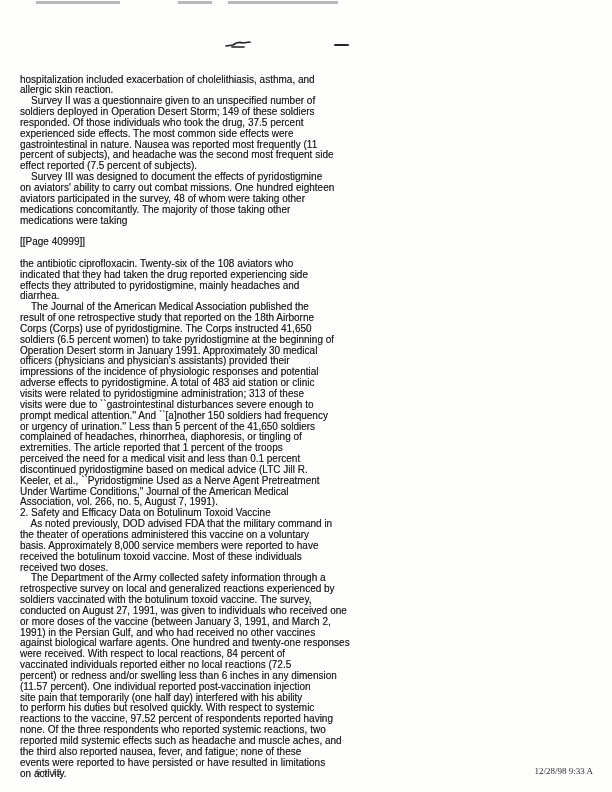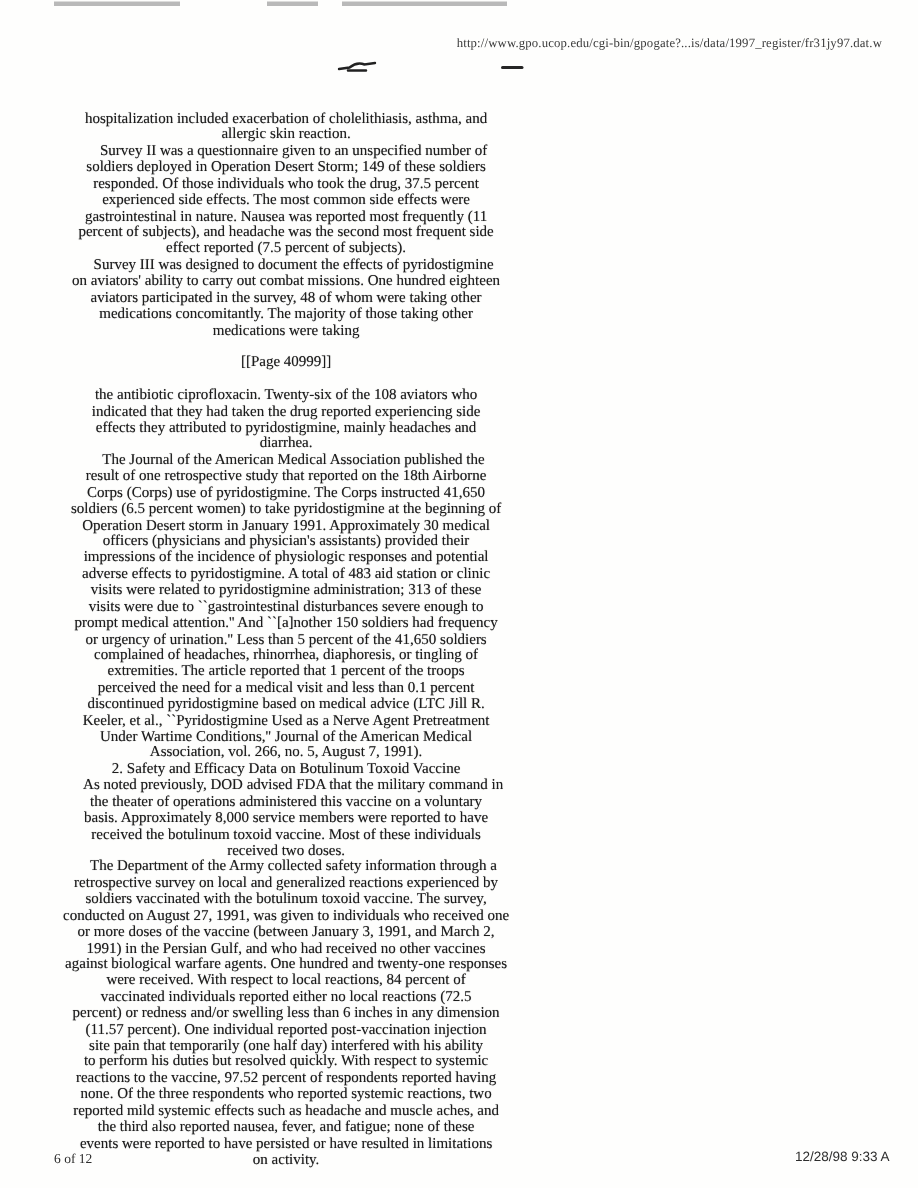--- a/index.html
+++ b/index.html
@@ -46,61 +46,59 @@
     left: 334px;
     top: 44px;
     width: 15px;
     height: 2px;
     background: #262626;
     border-radius: 1px;
   }
 
   .body-text {
     position: absolute;
-    left: 42px;
+    left: 20px;
     top: 42px;
-    font-family: Liberation Serif, serif;
+    font-family: Liberation Sans, sans-serif;
     font-size: 10px;
     line-height: 10.85px;
     color: #1d1d1d;
     white-space: pre;
     text-shadow: 0 0 0.5px rgba(20,20,20,0.55);
-    text-align: center;
   }
   .body-text .line {
     height: 10.85px;
   }
 
   .footer-left {
     position: absolute;
     left: 36px;
     top: 767px;
     font-family: Liberation Serif, serif;
     font-size: 9px;
     color: #2d2d2d;
   }
   .footer-right {
     position: absolute;
     right: 19px;
     top: 766px;
-    font-family: Liberation Sans, sans-serif;
+    font-family: Liberation Serif, serif;
     font-size: 9px;
     color: #2d2d2d;
   }
 </style>
 </head>
 <body>
 
 <div class="page">
 
   <div class="artifact artifact-a"></div>
   <div class="artifact artifact-b"></div>
   <div class="artifact artifact-c"></div>
 
-  <div class="header-url">http://www.gpo.ucop.edu/cgi-bin/gpogate?...is/data/1997_register/fr31jy97.dat.w</div>
 
   <svg class="smudge" width="26" height="9" viewBox="0 0 26 9">
     <path d="M1 6 L8 5 Q13 1 18 3 L25 2 M7 7 L19 7" stroke="#212121" stroke-width="1.7" fill="none" stroke-linecap="round"></path>
   </svg>
   <div class="overbar"></div>
 
   <div class="body-text">
     
   <div class="line">hospitalization included exacerbation of cholelithiasis, asthma, and</div><div class="line">allergic skin reaction.</div><div class="line">    Survey II was a questionnaire given to an unspecified number of</div><div class="line">soldiers deployed in Operation Desert Storm; 149 of these soldiers</div><div class="line">responded. Of those individuals who took the drug, 37.5 percent</div><div class="line">experienced side effects. The most common side effects were</div><div class="line">gastrointestinal in nature. Nausea was reported most frequently (11</div><div class="line">percent of subjects), and headache was the second most frequent side</div><div class="line">effect reported (7.5 percent of subjects).</div><div class="line">    Survey III was designed to document the effects of pyridostigmine</div><div class="line">on aviators' ability to carry out combat missions. One hundred eighteen</div><div class="line">aviators participated in the survey, 48 of whom were taking other</div><div class="line">medications concomitantly. The majority of those taking other</div><div class="line">medications were taking</div><div class="line">&nbsp;</div><div class="line">[[Page 40999]]</div><div class="line">&nbsp;</div><div class="line">the antibiotic ciprofloxacin. Twenty-six of the 108 aviators who</div><div class="line">indicated that they had taken the drug reported experiencing side</div><div class="line">effects they attributed to pyridostigmine, mainly headaches and</div><div class="line">diarrhea.</div><div class="line">    The Journal of the American Medical Association published the</div><div class="line">result of one retrospective study that reported on the 18th Airborne</div><div class="line">Corps (Corps) use of pyridostigmine. The Corps instructed 41,650</div><div class="line">soldiers (6.5 percent women) to take pyridostigmine at the beginning of</div><div class="line">Operation Desert storm in January 1991. Approximately 30 medical</div><div class="line">officers (physicians and physician's assistants) provided their</div><div class="line">impressions of the incidence of physiologic responses and potential</div><div class="line">adverse effects to pyridostigmine. A total of 483 aid station or clinic</div><div class="line">visits were related to pyridostigmine administration; 313 of these</div><div class="line">visits were due to ``gastrointestinal disturbances severe enough to</div><div class="line">prompt medical attention.'' And ``[a]nother 150 soldiers had frequency</div><div class="line">or urgency of urination.'' Less than 5 percent of the 41,650 soldiers</div><div class="line">complained of headaches, rhinorrhea, diaphoresis, or tingling of</div><div class="line">extremities. The article reported that 1 percent of the troops</div><div class="line">perceived the need for a medical visit and less than 0.1 percent</div><div class="line">discontinued pyridostigmine based on medical advice (LTC Jill R.</div><div class="line">Keeler, et al., ``Pyridostigmine Used as a Nerve Agent Pretreatment</div><div class="line">Under Wartime Conditions,'' Journal of the American Medical</div><div class="line">Association, vol. 266, no. 5, August 7, 1991).</div><div class="line">2. Safety and Efficacy Data on Botulinum Toxoid Vaccine</div><div class="line">    As noted previously, DOD advised FDA that the military command in</div><div class="line">the theater of operations administered this vaccine on a voluntary</div><div class="line">basis. Approximately 8,000 service members were reported to have</div><div class="line">received the botulinum toxoid vaccine. Most of these individuals</div><div class="line">received two doses.</div><div class="line">    The Department of the Army collected safety information through a</div><div class="line">retrospective survey on local and generalized reactions experienced by</div><div class="line">soldiers vaccinated with the botulinum toxoid vaccine. The survey,</div><div class="line">conducted on August 27, 1991, was given to individuals who received one</div><div class="line">or more doses of the vaccine (between January 3, 1991, and March 2,</div><div class="line">1991) in the Persian Gulf, and who had received no other vaccines</div><div class="line">against biological warfare agents. One hundred and twenty-one responses</div><div class="line">were received. With respect to local reactions, 84 percent of</div><div class="line">vaccinated individuals reported either no local reactions (72.5</div><div class="line">percent) or redness and/or swelling less than 6 inches in any dimension</div><div class="line">(11.57 percent). One individual reported post-vaccination injection</div><div class="line">site pain that temporarily (one half day) interfered with his ability</div><div class="line">to perform his duties but resolved quickly. With respect to systemic</div><div class="line">reactions to the vaccine, 97.52 percent of respondents reported having</div><div class="line">none. Of the three respondents who reported systemic reactions, two</div><div class="line">reported mild systemic effects such as headache and muscle aches, and</div><div class="line">the third also reported nausea, fever, and fatigue; none of these</div><div class="line">events were reported to have persisted or have resulted in limitations</div><div class="line">on activity.</div></div>
 

